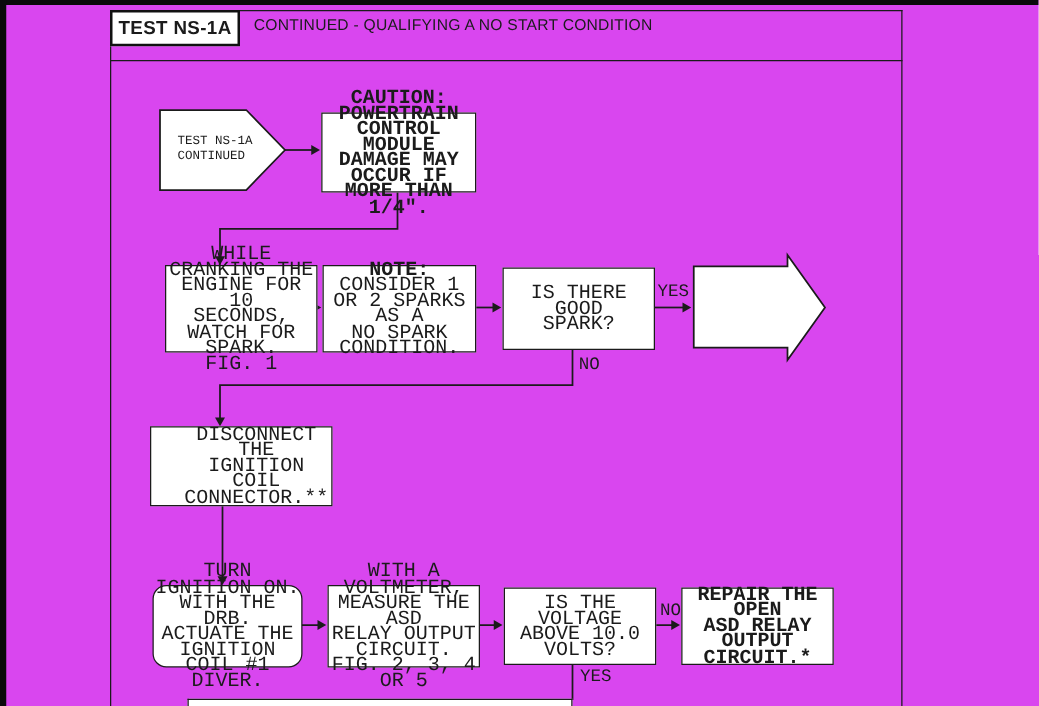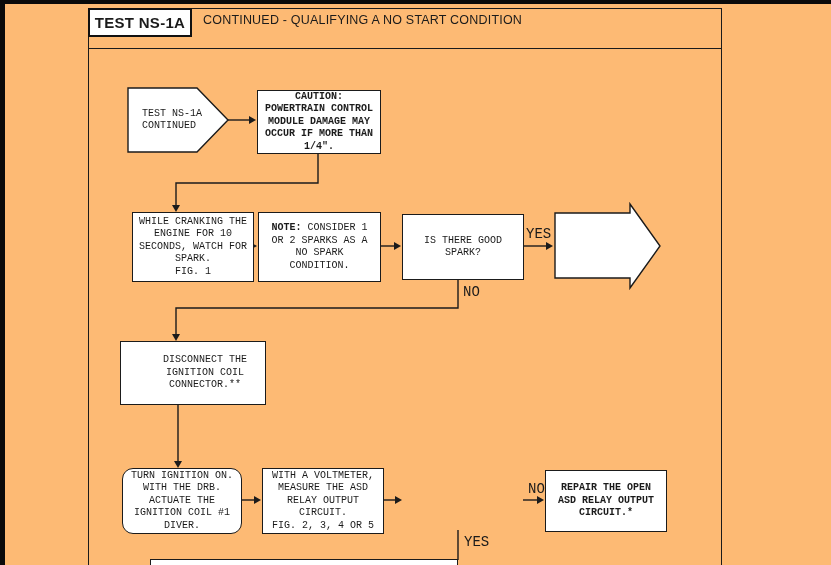--- a/index.html
+++ b/index.html
@@ -1,17 +1,17 @@
 <!DOCTYPE html>
 <html><head>
 <meta charset="utf-8">
 <style>
   html,body{margin:0;padding:0;background:#fff;}
   .page{
-    position:relative;width:831px;height:565px;background:#fdba74;
+    position:relative;width:831px;height:565px;background:#d946ef;
     overflow:hidden;font-family:"Liberation Mono","DejaVu Sans Mono",monospace;
     color:#1b1b1b;
   }
   .edge-top{position:absolute;left:0;top:0;width:831px;height:4px;background:#0a0a0a;}
   .edge-left{position:absolute;left:0;top:0;width:5px;height:565px;background:#0a0a0a;}
   .frame{
     position:absolute;left:88px;top:8px;width:632px;height:557px;
     border:1.5px solid #1b1b1b;border-bottom:none;
   }
   .hdr-sep{position:absolute;left:88px;top:48px;width:634px;height:0;border-top:1.8px solid #1b1b1b;}
@@ -21,21 +21,21 @@
     font-family:"Liberation Sans",sans-serif;font-weight:bold;font-size:15px;letter-spacing:.3px;
   }
   .hdr-title{
     position:absolute;left:203px;top:13px;
     font-family:"Liberation Sans",sans-serif;font-weight:normal;font-size:12.5px;letter-spacing:.2px;
   }
   svg.connectors{position:absolute;left:0;top:0;width:831px;height:565px;}
   .fbox{
     position:absolute;border:1.5px solid #1b1b1b;background:#fff;
     display:flex;align-items:center;justify-content:center;
-    font-size:10px;line-height:12.5px;text-align:center;white-space:pre-line;
+    font-size:16px;line-height:12.5px;text-align:center;white-space:pre-line;
     letter-spacing:0;
   }
   .bold{font-weight:bold;}
   .shape-text{
     position:absolute;display:flex;align-items:center;
     font-size:10px;line-height:12.5px;text-align:left;white-space:pre-line;
   }
   .lbl{position:absolute;font-size:14px;line-height:11px;}
   .bottom-partial{
     position:absolute;left:150px;top:559px;width:306px;height:14px;
@@ -138,20 +138,22 @@
 ACTUATE THE
 IGNITION COIL #1
 DIVER.</div>
 
   <div class="fbox" id="box-voltmeter">WITH A VOLTMETER,
 MEASURE THE ASD
 RELAY OUTPUT
 CIRCUIT.
 FIG. 2, 3, 4 OR 5</div>
 
+  <div class="fbox" id="box-voltage">IS THE VOLTAGE
+ABOVE 10.0 VOLTS?</div>
 
   <div class="fbox" id="box-repair">REPAIR THE OPEN
 ASD RELAY OUTPUT
 CIRCUIT.*</div>
 
   <div class="lbl" id="lbl-yes-spark">YES</div>
   <div class="lbl" id="lbl-no-spark">NO</div>
   <div class="lbl" id="lbl-no-voltage">NO</div>
   <div class="lbl" id="lbl-yes-voltage">YES</div>
 

